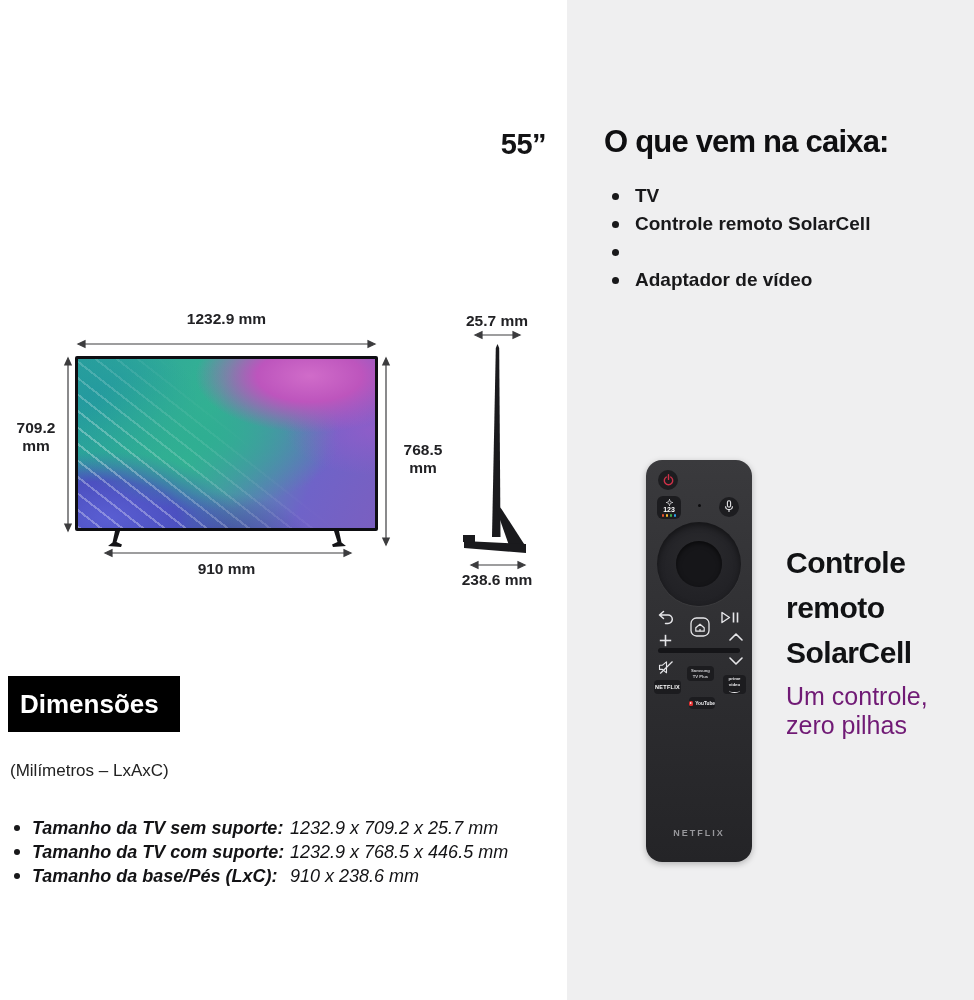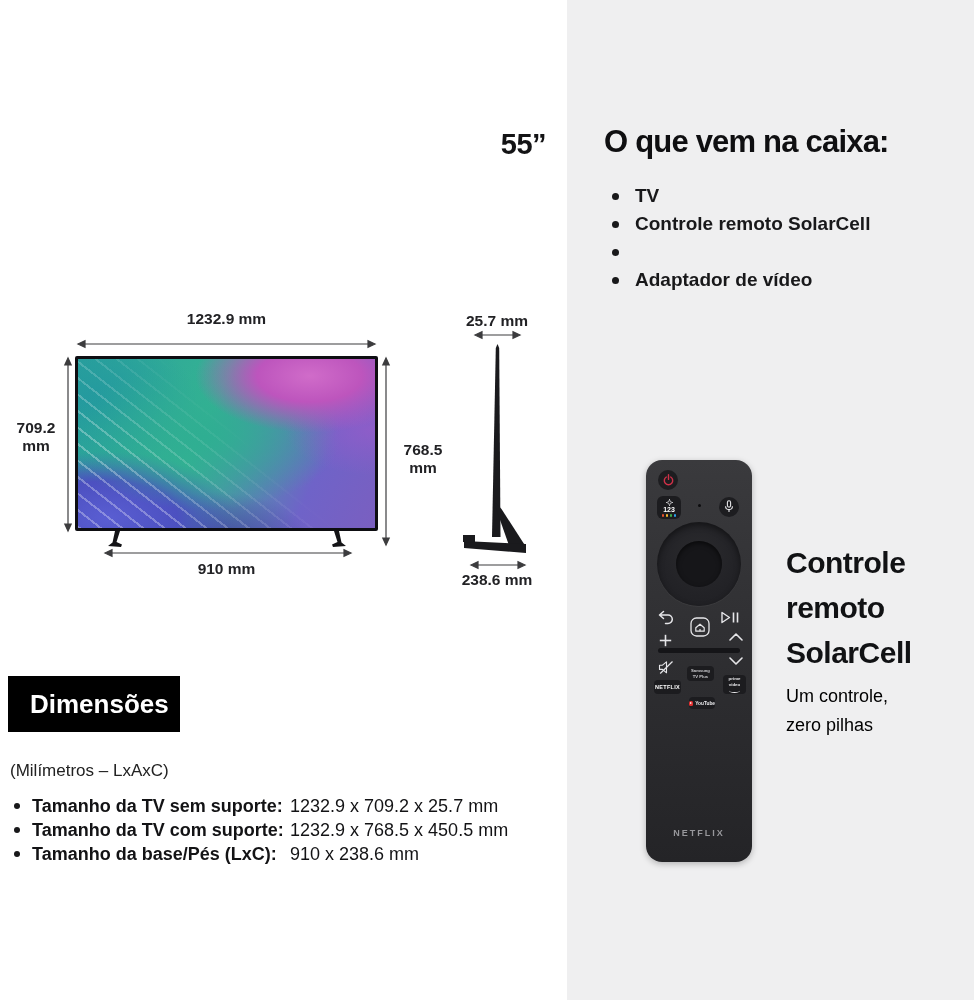--- a/index.html
+++ b/index.html
@@ -36,24 +36,24 @@
       radial-gradient(ellipse 56% 52% at 10% 94%, #5a5ed2 0%, #4c50c0 42%, rgba(76,80,192,0) 76%),
       radial-gradient(ellipse 48% 42% at 46% 108%, #44479f 0%, rgba(68,71,159,0) 70%),
       linear-gradient(115deg, #2aa09c 0%, #35b393 42%, #6f63c8 78%, #7a5fc0 100%);}
   .tv-screen::after{content:"";position:absolute;inset:0;
     background:repeating-linear-gradient(38deg, rgba(255,255,255,0.30) 0 2px, rgba(255,255,255,0) 2px 13px);
     -webkit-mask-image:linear-gradient(45deg,#000 22%,transparent 55%);
     mask-image:linear-gradient(45deg,#000 22%,transparent 55%);}
 
   
   .dim-box{left:8px;top:676px;width:172px;height:56px;background:#000;color:#fff;
-    display:flex;align-items:center;padding-left:22px;box-sizing:border-box;
+    display:flex;align-items:center;padding-left:12px;box-sizing:border-box;
     font-size:26px;font-weight:700;}
   .unit-note{left:10px;top:761px;font-size:17px;color:#222;}
-  .dim-rows{left:14px;top:794px;width:540px;}
+  .dim-rows{left:14px;top:816px;width:540px;font-style:italic;}
   .dim-row{display:flex;align-items:center;height:24px;font-size:18px;color:#131315;}
   .dim-row .dot{width:6px;height:6px;margin-right:12px;}
   .dim-label{font-weight:700;width:258px;flex:0 0 auto;}
   .dim-value{font-weight:400;}
 
   
   .remote{left:646px;top:460px;width:106px;height:402px;border-radius:16px;
     background:linear-gradient(180deg,#3a3a3d 0%,#2d2d30 55%,#242427 100%);
     box-shadow:0 2px 6px rgba(0,0,0,0.25);}
   .r-btn{position:absolute;background:#1d1d20;border-radius:50%;
@@ -77,22 +77,22 @@
     display:flex;align-items:center;justify-content:center;}
   .yt-play::after{content:"";border-left:2.5px solid #fff;border-top:1.5px solid transparent;
     border-bottom:1.5px solid transparent;}
   .yt-txt{font-size:4.8px;font-weight:600;color:#e9e9ec;}
   .samsung-logo{position:absolute;left:0;top:368px;width:100%;text-align:center;
     font-size:9px;font-weight:700;letter-spacing:2px;color:#97979b;}
 
   
   .remote-heading{left:786px;top:540px;width:185px;font-size:30px;font-weight:800;
     letter-spacing:-0.5px;line-height:45px;color:#111214;}
-  .remote-sub{left:786px;top:682px;width:185px;font-size:18px;font-weight:400;
-    line-height:29px;color:#000000;}
+  .remote-sub{left:786px;top:682px;width:185px;font-size:25px;font-weight:400;
+    line-height:29px;color:#701a75;}
 </style>
 </head>
 <body>
 
 <div class="canvas">
 
   <div class="abs panel-right"></div>
 
   <div class="abs size-label">55”</div>
 
@@ -170,21 +170,21 @@
   <div class="abs unit-note">(Milímetros – LxAxC)</div>
   <div class="abs dim-rows">
     <div class="dim-row">
       <span class="dot"></span>
       <span class="dim-label">Tamanho da TV sem suporte:</span>
       <span class="dim-value">1232.9 x 709.2 x 25.7 mm</span>
     </div>
     <div class="dim-row">
       <span class="dot"></span>
       <span class="dim-label">Tamanho da TV com suporte:</span>
-      <span class="dim-value">1232.9 x 768.5 x 450.5 mm</span>
+      <span class="dim-value">1232.9 x 768.5 x 446.5 mm</span>
     </div>
     <div class="dim-row">
       <span class="dot"></span>
       <span class="dim-label">Tamanho da base/Pés (LxC):</span>
       <span class="dim-value">910 x 238.6 mm</span>
     </div>
   </div>
 
   <div class="abs remote">
     <div class="r-btn" style="left:12px;top:10px;width:20px;height:20px;">

